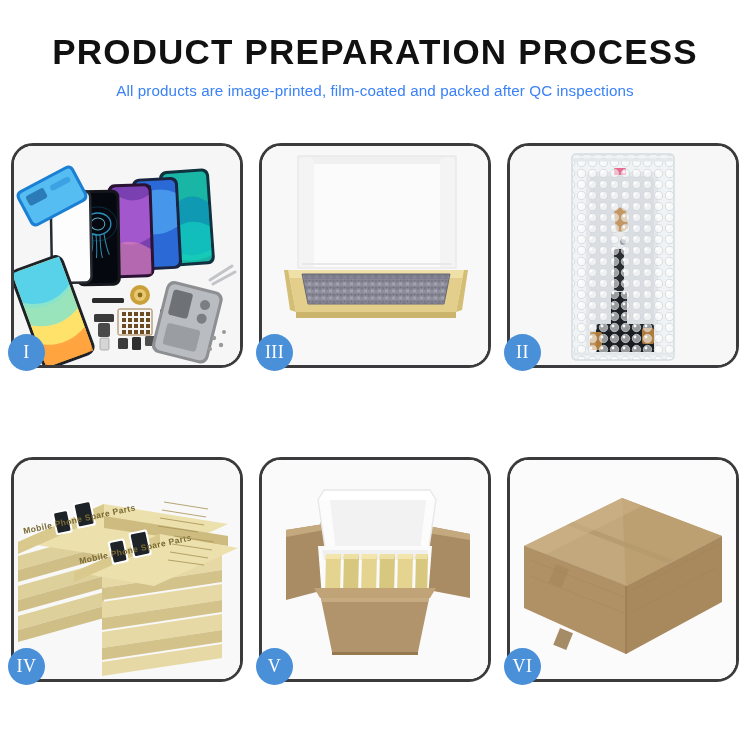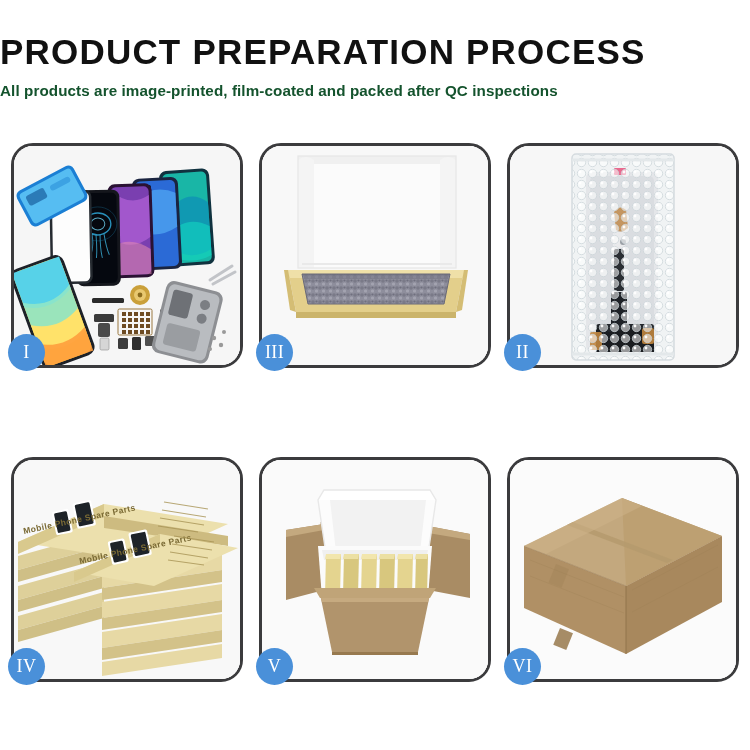--- a/index.html
+++ b/index.html
@@ -4,28 +4,28 @@
 <style>
   html,body{margin:0;padding:0;}
   body{
     width:750px;height:750px;background:#ffffff;
     font-family:"Liberation Sans","DejaVu Sans",sans-serif;
     overflow:hidden;position:relative;
   }
   .page{width:750px;height:750px;position:relative;}
 
   
-  .header{ padding-top:34px; }
+  .header{ text-align:center; padding-top:34px; }
   .title{
     font-size:35px; font-weight:700; letter-spacing:1.2px;
     color:#111111; line-height:1.05; white-space:nowrap;
   }
   .subtitle{
-    margin-top:11px; font-size:15.2px; font-weight:700;
-    color:#14532d; letter-spacing:.1px; white-space:nowrap;
+    margin-top:11px; font-size:15.2px; font-weight:400;
+    color:#3b82f6; letter-spacing:.1px; white-space:nowrap;
   }
 
   
   .grid{
     position:absolute; left:11px; top:143px;
     width:728px; height:539px;
     display:grid;
     grid-template-columns:232px 232px 232px;
     grid-template-rows:225px 225px;
     column-gap:16px; row-gap:89px;

